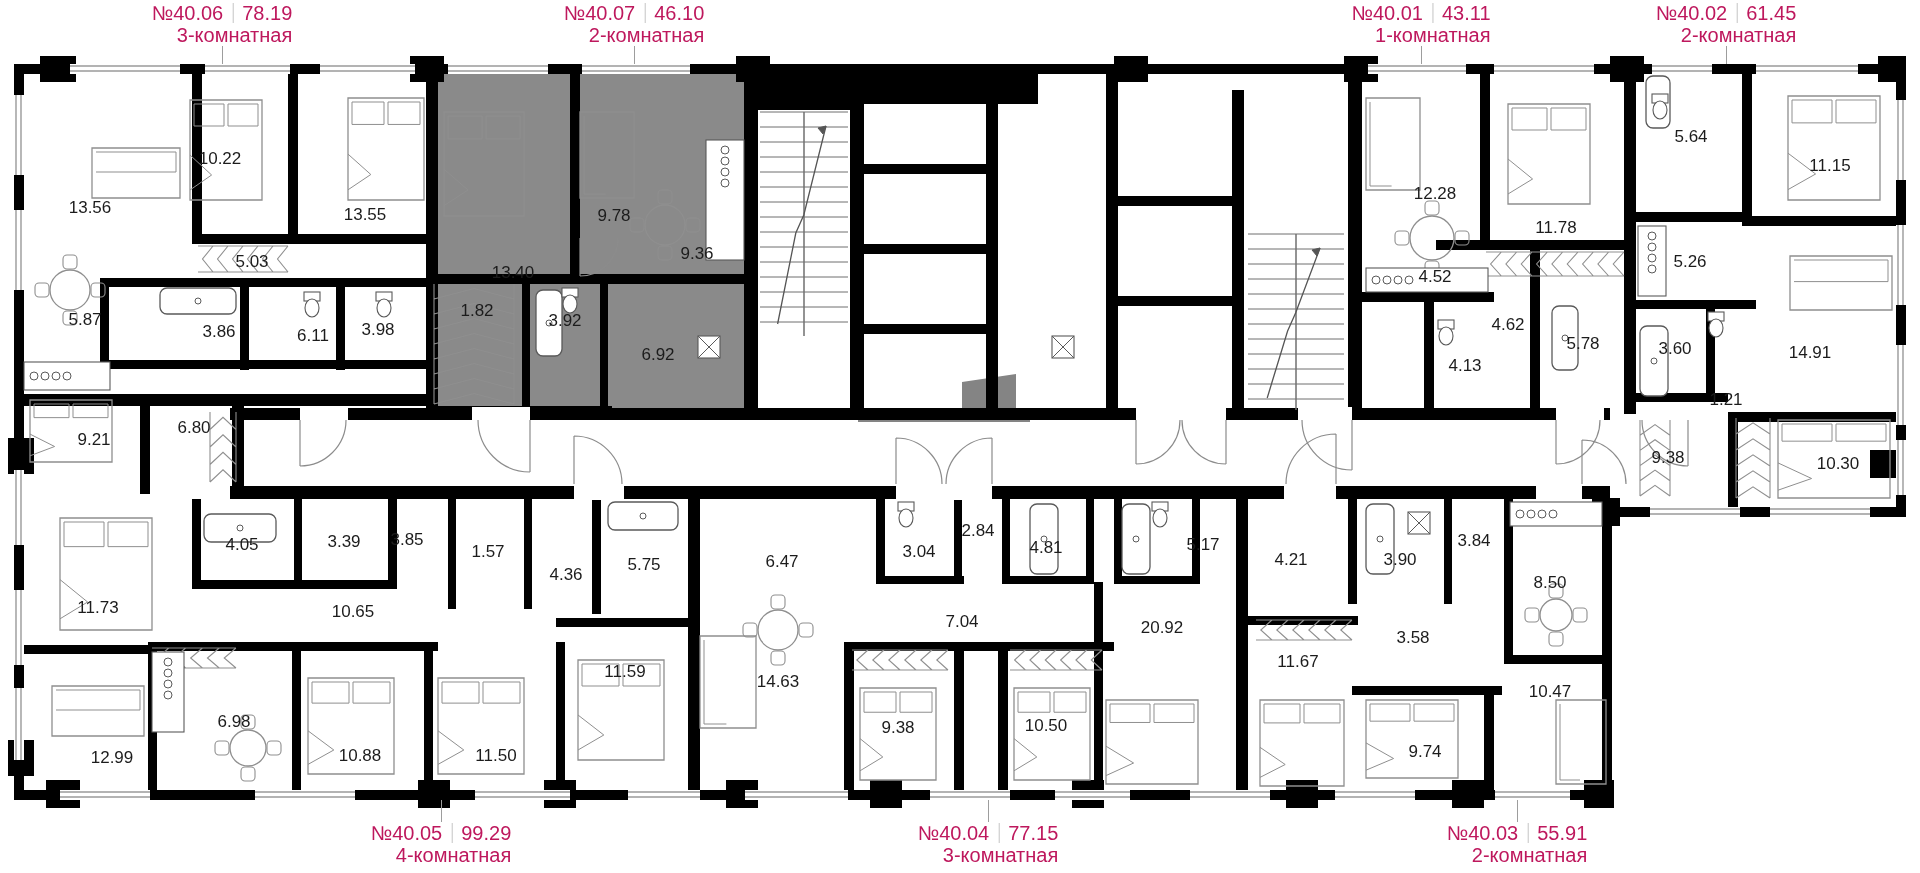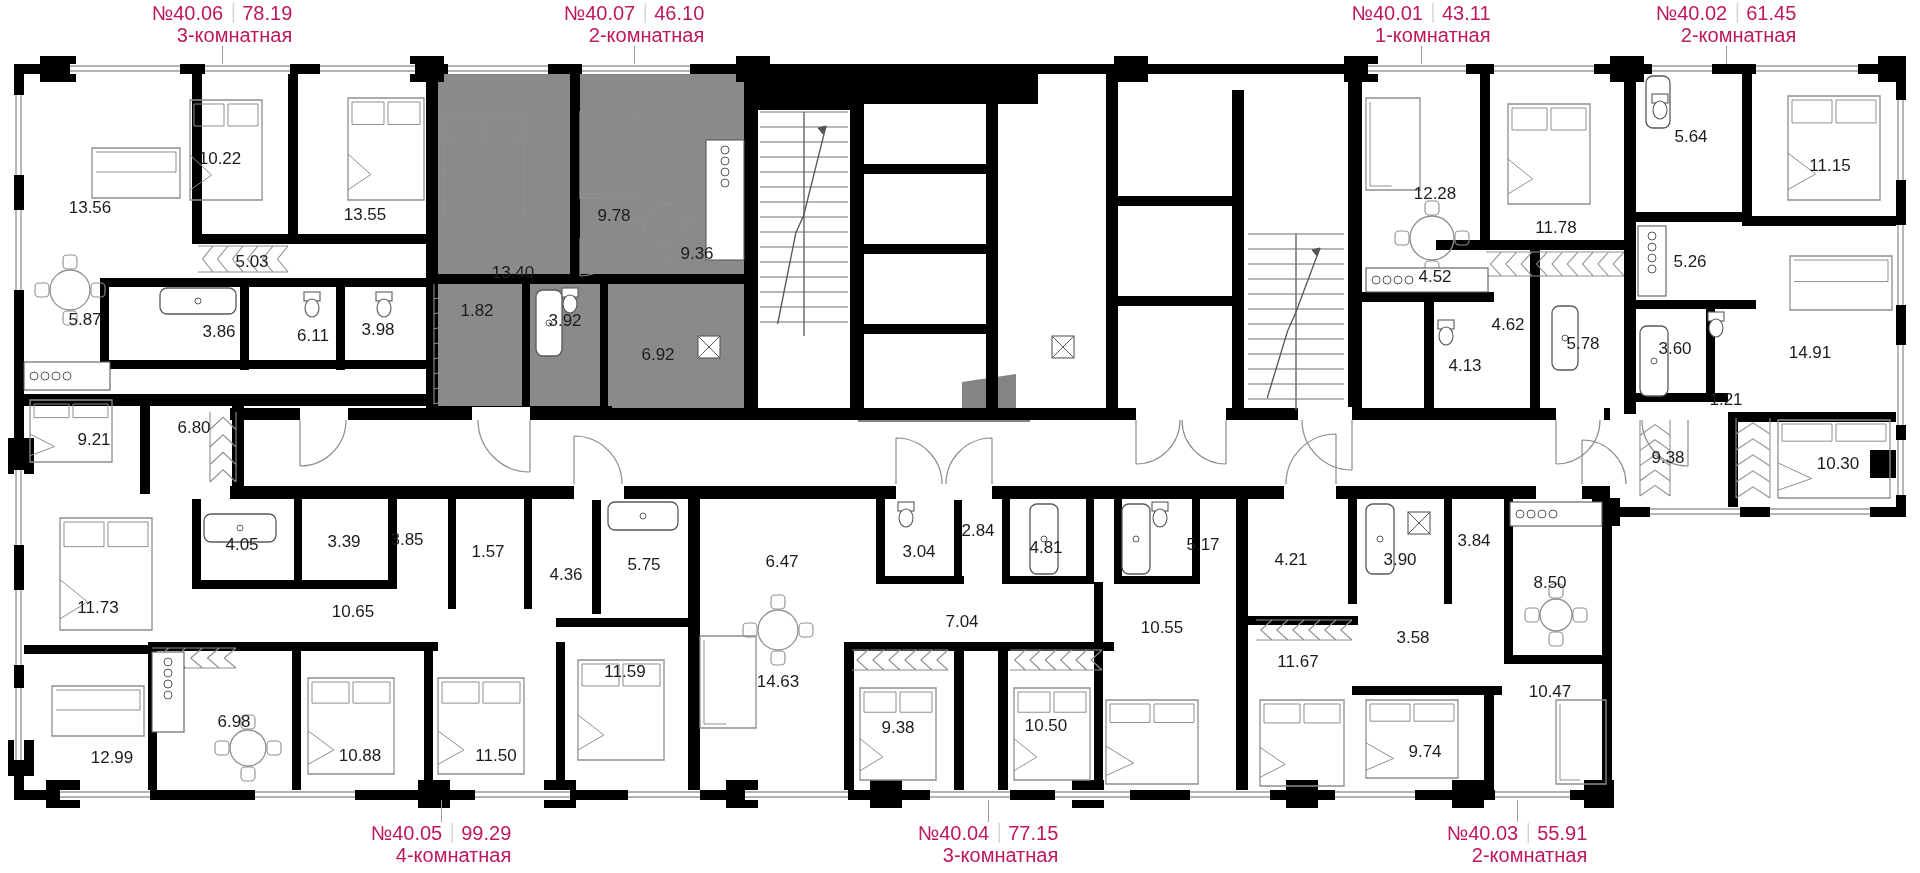--- a/index.html
+++ b/index.html
@@ -522,21 +522,21 @@
         </div>
         <div class="l2">3-комнатная</div>
       </div>
       <div class="tick" style="left: 988px; top: 800px; height: 22px;"></div>
       <div class="room-label" style="left: 782px; top: 562px;">6.47</div>
       <div class="room-label" style="left: 919px; top: 552px;">3.04</div>
       <div class="room-label" style="left: 978px; top: 531px;">2.84</div>
       <div class="room-label" style="left: 1046px; top: 548px;">4.81</div>
       <div class="room-label" style="left: 1155px; top: 545px; margin-left: 48px;">5.17</div>
       <div class="room-label" style="left: 962px; top: 622px;">7.04</div>
-      <div class="room-label" style="left: 1162px; top: 628px;">10.55</div>
+      <div class="room-label" style="left: 1162px; top: 628px;">20.92</div>
       <div class="room-label" style="left: 778px; top: 682px;">14.63</div>
       <div class="room-label" style="left: 898px; top: 728px;">9.38</div>
       <div class="room-label" style="left: 1046px; top: 726px;">10.50</div>
       <div class="apt-label" style="left: 1517px; top: 822px;">
         <div class="l1">
           <span class="num">№40.03</span>
           <span class="sep"></span>
           <span class="area">55.91</span>
         </div>
         <div class="l2">2-комнатная</div>

